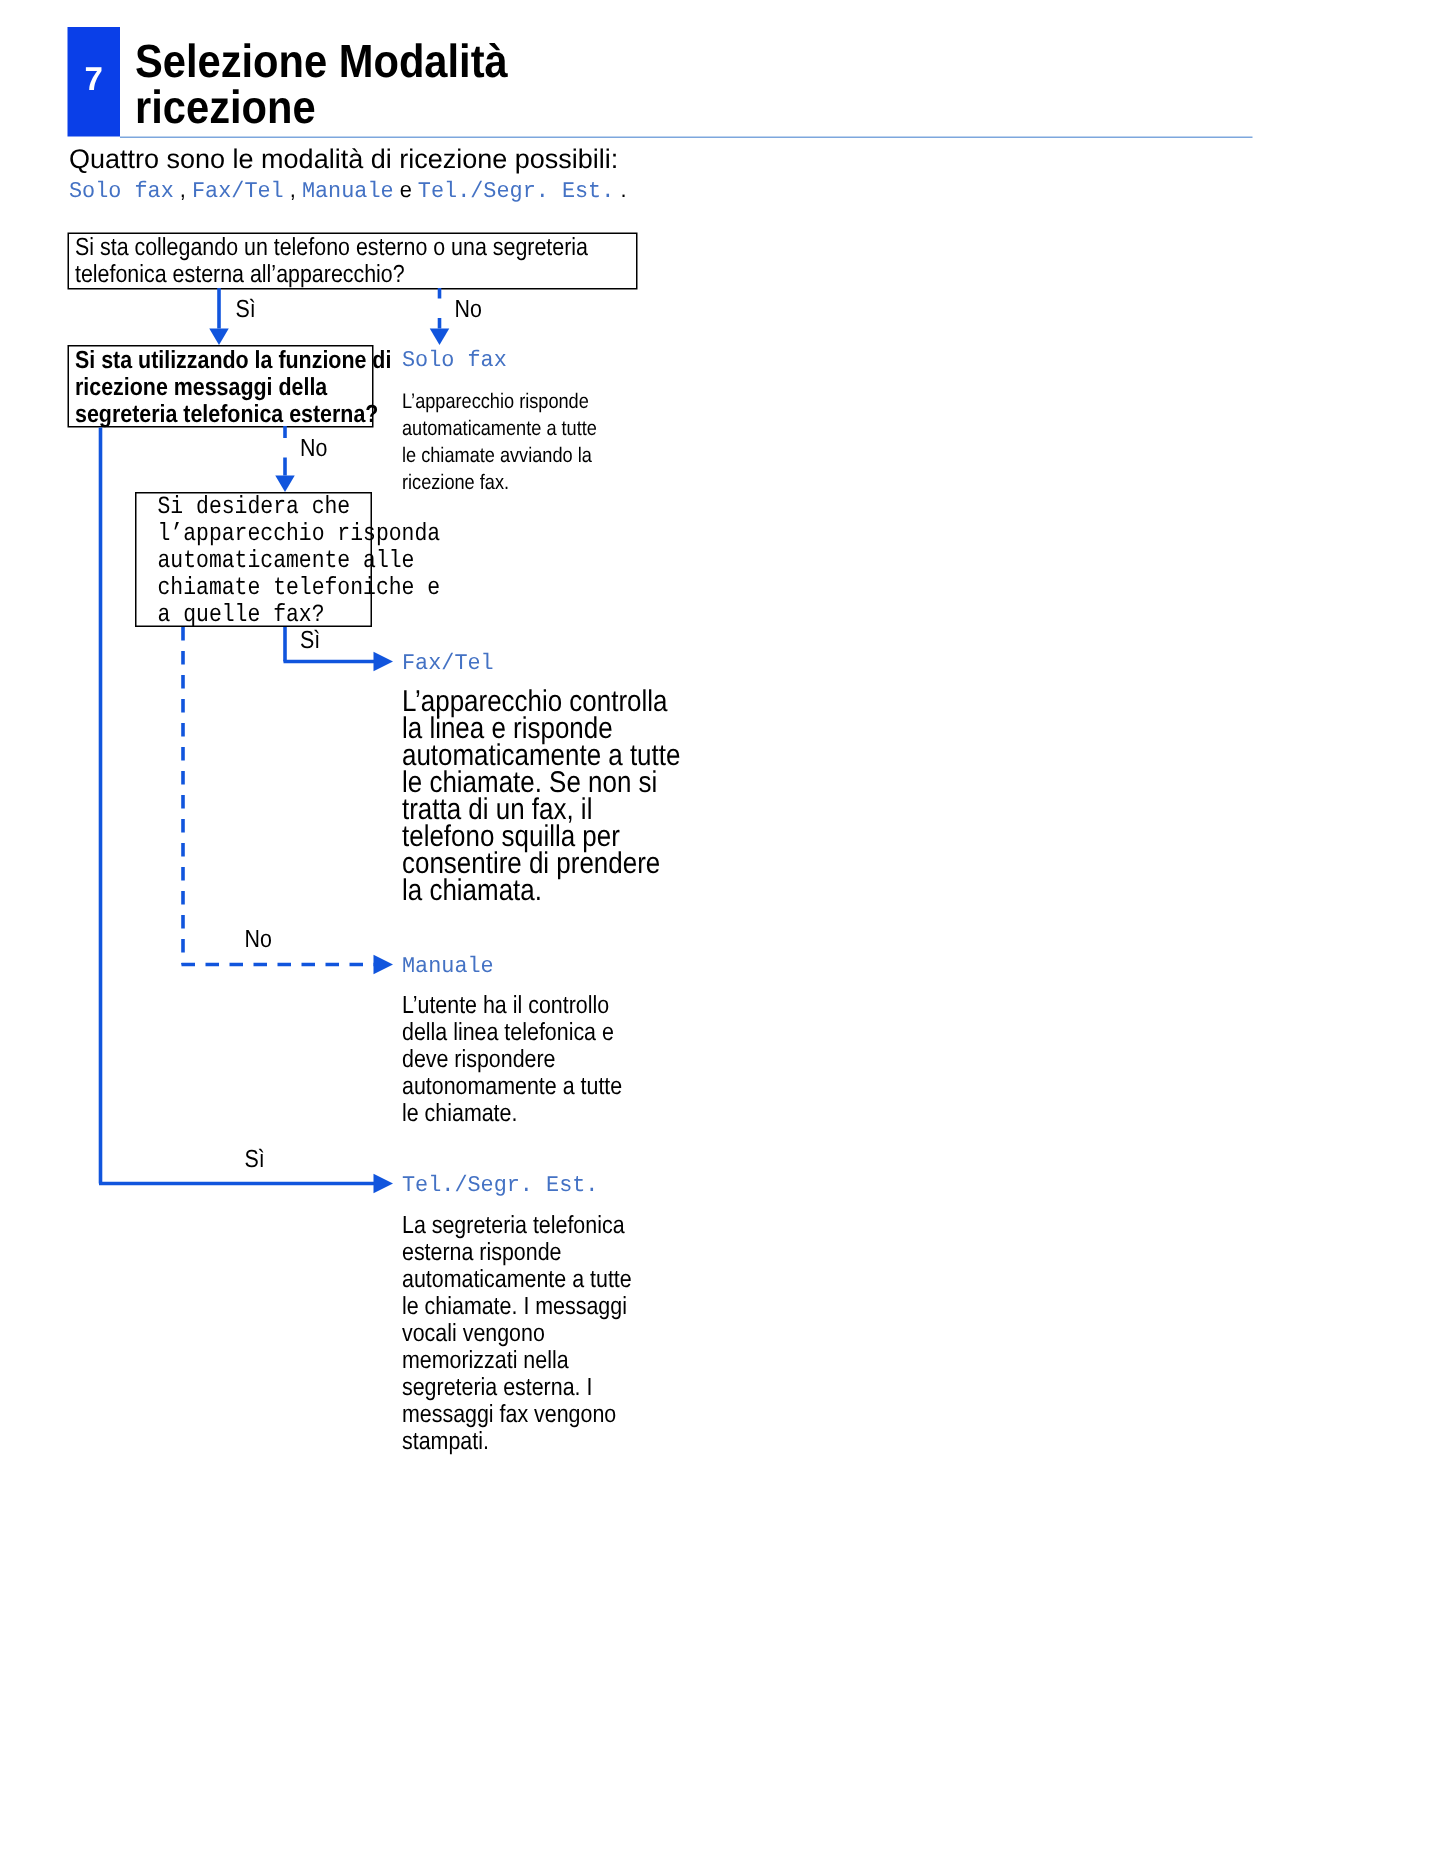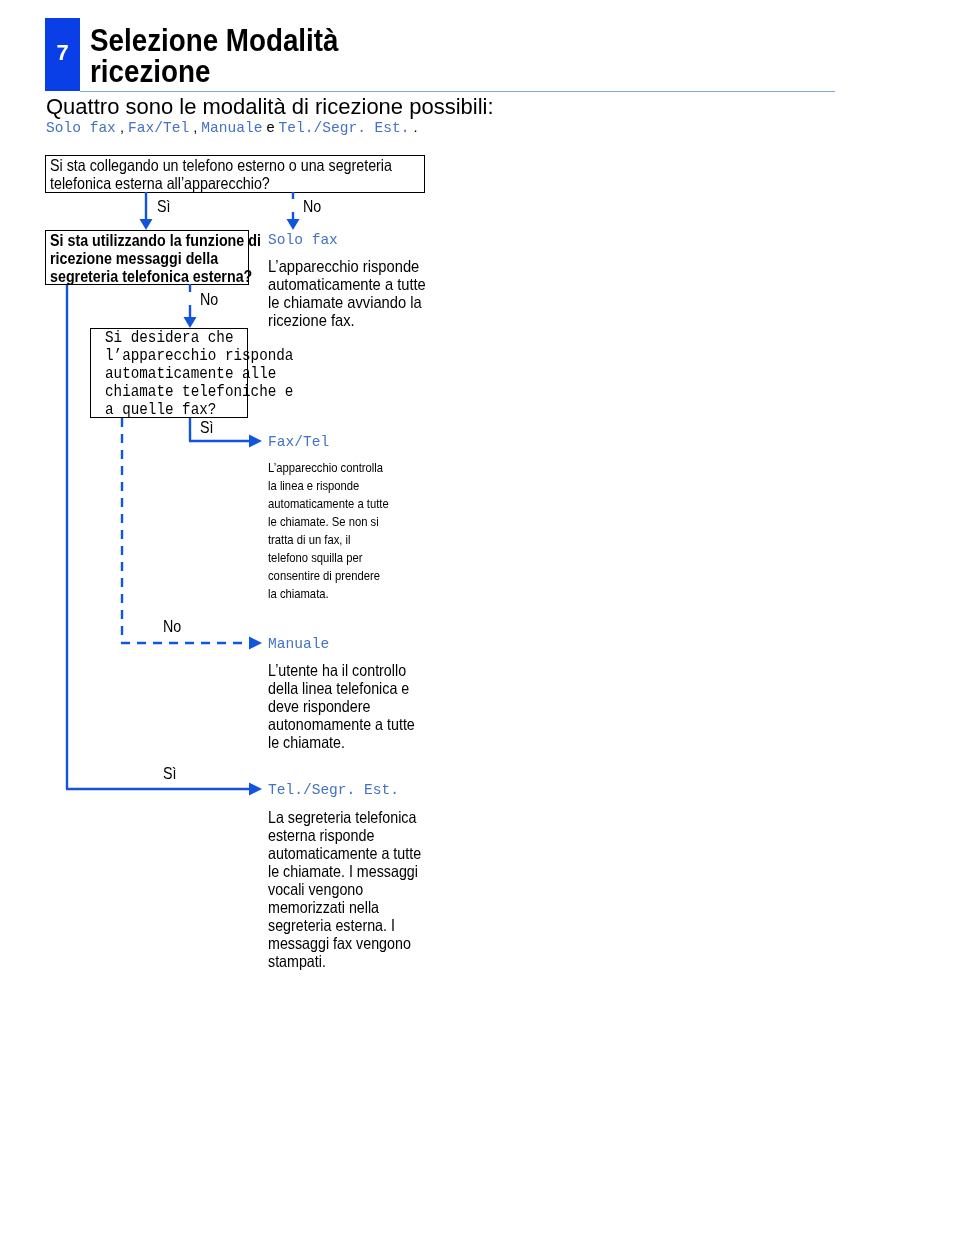--- a/index.html
+++ b/index.html
@@ -16,21 +16,21 @@
 </head>
 <body>
 
 <div>
   <div class="sec-bar" style="left:45px;top:18px;width:35px;height:73px;"></div>
   <div class="sec-num" style="left:45px;top:42px;width:35px;font-size:22px;line-height:22px;">7</div>
   <div class="sec-title" style="left:90px;top:25px;font-size:31px;line-height:31px;transform:scaleX(0.896);transform-origin:0 0;">Selezione Modalità</div>
   <div class="sec-title" style="left:90px;top:56px;font-size:31px;line-height:31px;transform:scaleX(0.896);transform-origin:0 0;">ricezione</div>
   <div class="sec-rule" style="left:80px;top:91px;width:755px;"></div>
 </div>
-<div style="position:absolute;left:46px;top:96px;font-size:22px;line-height:21px;white-space:nowrap;">Quattro sono le modalità di ricezione possibili:</div>
+<div style="position:absolute;left:46px;top:96px;font-size:18px;line-height:21px;white-space:nowrap;">Quattro sono le modalità di ricezione possibili:</div>
 <div style="position:absolute;left:46px;top:116px;font-size:15px;line-height:21px;white-space:nowrap;transform:scaleX(0.97);transform-origin:0 0;">
   <span class="mono">Solo fax</span>
   <span class="">, </span>
   <span class="mono">Fax/Tel</span>
   <span class="">, </span>
   <span class="mono">Manuale</span>
   <span class=""> e </span>
   <span class="mono">Tel./Segr. Est.</span>
   <span class="">.</span>
 </div>
@@ -72,28 +72,28 @@
     <line x1="121" y1="643" x2="250" y2="643" stroke="#1155DD" stroke-width="2.4" stroke-dasharray="9 7"></line>
     <polygon points="249,636.5 249,649.5 262,643" fill="#1155DD"></polygon>
   </svg>
 <div style="position:absolute;left:157px;top:198px;font-size:16.5px;line-height:16.5px;white-space:nowrap;transform:scaleX(0.865);transform-origin:0 0;">Sì</div>
 <div style="position:absolute;left:303px;top:198px;font-size:16.5px;line-height:16.5px;white-space:nowrap;transform:scaleX(0.865);transform-origin:0 0;">No</div>
 <div style="position:absolute;left:200px;top:291px;font-size:16.5px;line-height:16.5px;white-space:nowrap;transform:scaleX(0.865);transform-origin:0 0;">No</div>
 <div style="position:absolute;left:200px;top:419px;font-size:16.5px;line-height:16.5px;white-space:nowrap;transform:scaleX(0.865);transform-origin:0 0;">Sì</div>
 <div style="position:absolute;left:163px;top:618px;font-size:16.5px;line-height:16.5px;white-space:nowrap;transform:scaleX(0.865);transform-origin:0 0;">No</div>
 <div style="position:absolute;left:163px;top:765px;font-size:16.5px;line-height:16.5px;white-space:nowrap;transform:scaleX(0.865);transform-origin:0 0;">Sì</div>
 <div class="mono" style="position:absolute;left:268px;top:232px;font-size:15px;line-height:18px;white-space:nowrap;transform:scaleX(0.97);transform-origin:0 0;">Solo fax</div>
-<div style="position:absolute;left:268px;top:258px;font-size:17px;line-height:18px;white-space:nowrap;">
+<div style="position:absolute;left:268px;top:258px;font-size:14px;line-height:18px;white-space:nowrap;">
   <div style="transform:scaleX(0.865);transform-origin:0 0;">L’apparecchio risponde</div>
   <div style="transform:scaleX(0.865);transform-origin:0 0;">automaticamente a tutte</div>
   <div style="transform:scaleX(0.865);transform-origin:0 0;">le chiamate avviando la</div>
   <div style="transform:scaleX(0.865);transform-origin:0 0;">ricezione fax.</div>
 </div>
 <div class="mono" style="position:absolute;left:268px;top:434px;font-size:15px;line-height:18px;white-space:nowrap;transform:scaleX(0.97);transform-origin:0 0;">Fax/Tel</div>
-<div style="position:absolute;left:268px;top:459px;font-size:13px;line-height:18px;white-space:nowrap;">
+<div style="position:absolute;left:268px;top:459px;font-size:20px;line-height:18px;white-space:nowrap;">
   <div style="transform:scaleX(0.865);transform-origin:0 0;">L’apparecchio controlla</div>
   <div style="transform:scaleX(0.865);transform-origin:0 0;">la linea e risponde</div>
   <div style="transform:scaleX(0.865);transform-origin:0 0;">automaticamente a tutte</div>
   <div style="transform:scaleX(0.865);transform-origin:0 0;">le chiamate. Se non si</div>
   <div style="transform:scaleX(0.865);transform-origin:0 0;">tratta di un fax, il</div>
   <div style="transform:scaleX(0.865);transform-origin:0 0;">telefono squilla per</div>
   <div style="transform:scaleX(0.865);transform-origin:0 0;">consentire di prendere</div>
   <div style="transform:scaleX(0.865);transform-origin:0 0;">la chiamata.</div>
 </div>
 <div class="mono" style="position:absolute;left:268px;top:636px;font-size:15px;line-height:18px;white-space:nowrap;transform:scaleX(0.97);transform-origin:0 0;">Manuale</div>

